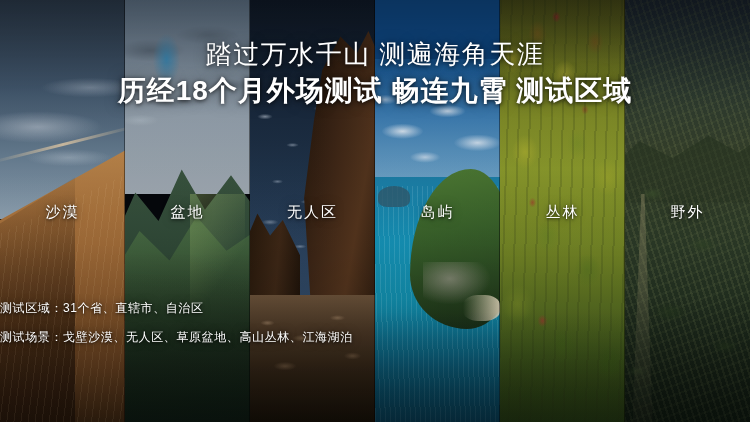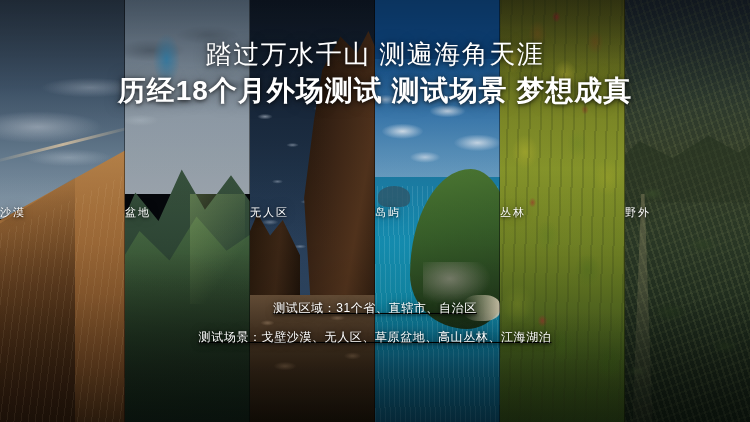--- a/index.html
+++ b/index.html
@@ -282,23 +282,23 @@
     position: absolute; top: 0; bottom: 0; right: 0; width: 1px;
     background: rgba(0,0,0,.42);
   }
   .panel:last-child .seam { display: none; }
 
   
   .panel-label {
     position: absolute;
     left: 0; right: 0;
     top: 203px;
-    text-align: left;
+    text-align: center;
     color: #ffffff;
-    font-size: 11px;
+    font-size: 15px;
     line-height: 18px;
     letter-spacing: 2px;
     text-shadow: 0 1px 3px rgba(0,0,0,.75), 0 0 10px rgba(0,0,0,.5);
     white-space: nowrap;
     z-index: 6;
   }
 
   
   .headline {
     position: absolute;
@@ -327,24 +327,23 @@
     font-weight: 700;
     text-shadow: 0 1px 4px rgba(0,0,0,.75), 0 0 14px rgba(0,0,0,.5);
     white-space: nowrap;
   }
 
   
   .captions {
     position: absolute;
     left: 0; right: 0;
     top: 300px;
-    text-align: center;
+    text-align: left;
     z-index: 8;
     pointer-events: none;
-    text-decoration: underline;
   }
   .captions .cap {
     color: #ffffff;
     font-size: 12px;
     line-height: 17px;
     letter-spacing: .6px;
     text-shadow: 0 1px 3px rgba(0,0,0,.8), 0 0 9px rgba(0,0,0,.55);
     white-space: nowrap;
   }
   .captions .cap2 { margin-top: 12px; }
@@ -440,21 +439,21 @@
       </div>
       <div class="scrim"></div>
       <div class="panel-label">野外</div>
 
     </div>
 
   </div>
 
   <div class="headline">
     <div class="line1">踏过万水千山 测遍海角天涯</div>
-    <div class="line2">历经18个月外场测试 测试场景 梦想成真</div>
+    <div class="line2">历经18个月外场测试 畅连九霄 测试区域</div>
   </div>
 
   <div class="captions">
     <div class="cap cap1">测试区域：31个省、直辖市、自治区</div>
     <div class="cap cap2">测试场景：戈壁沙漠、无人区、草原盆地、高山丛林、江海湖泊</div>
   </div>
 
 </div>
 
 </body></html>

